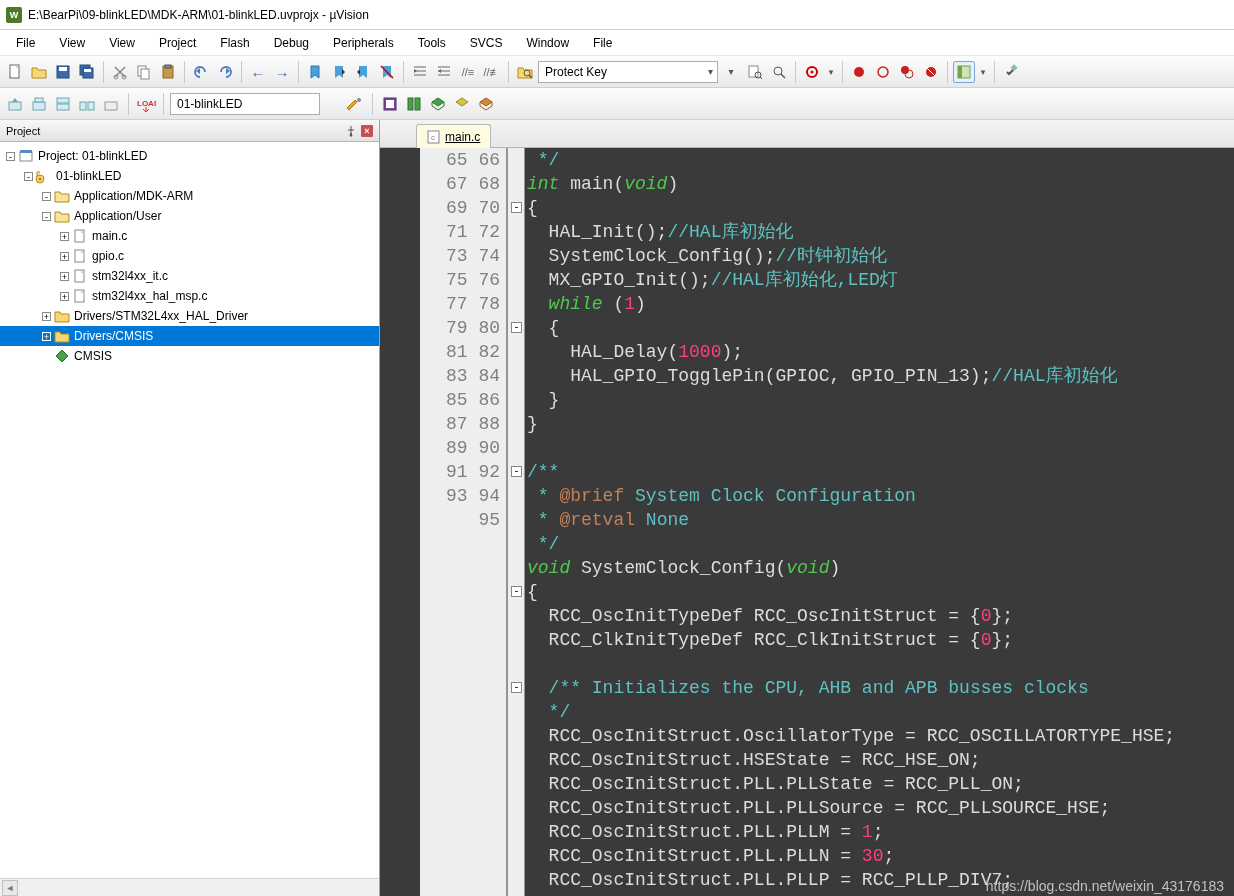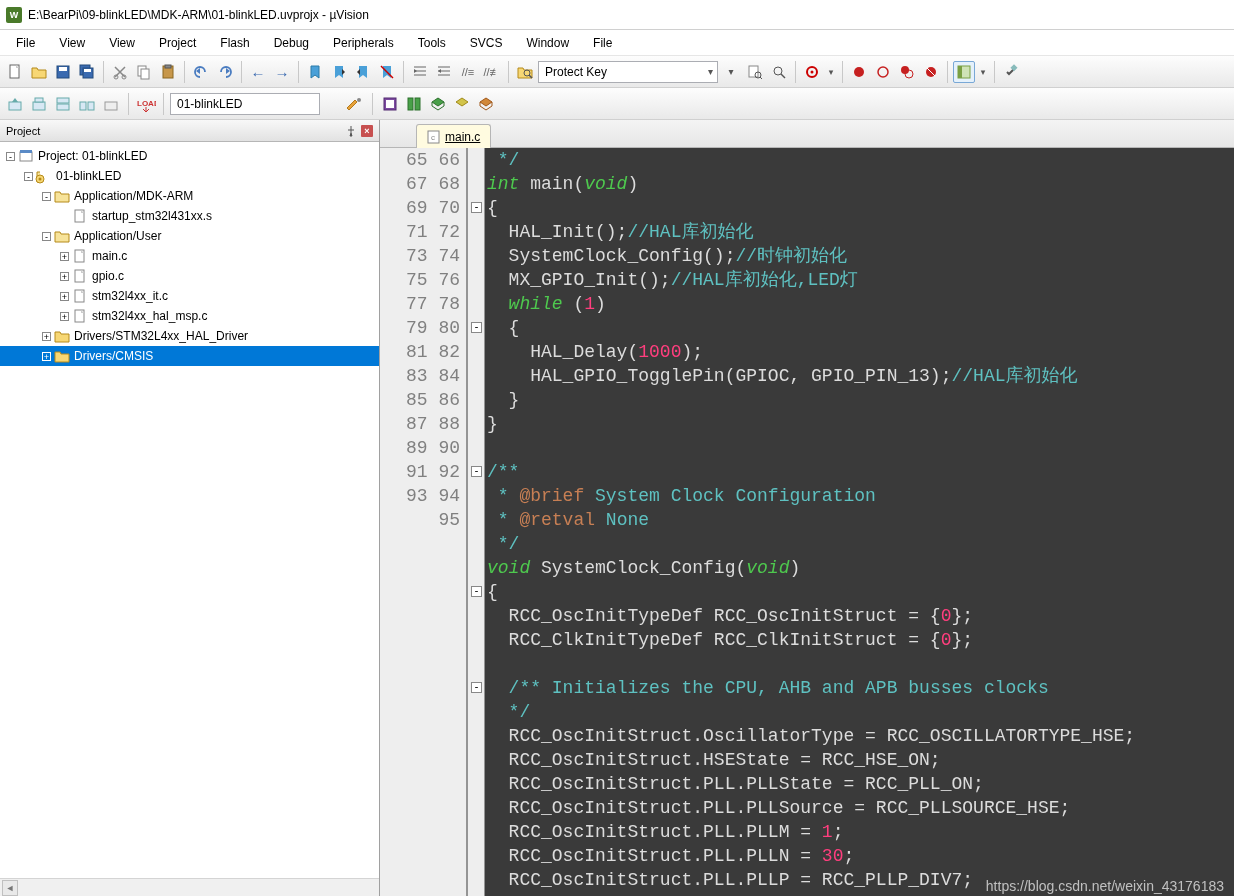--- a/index.html
+++ b/index.html
@@ -39,21 +39,21 @@
   .tree-row .ticon { width:16px; height:16px; margin-right:4px; display:flex; align-items:center; justify-content:center;}
   .scrollbar-bottom { height:18px; background:#f0f0f0; border-top:1px solid #d4d4d4; display:flex; align-items:center; padding:0 2px;}
   .scrollbar-bottom .sb-arrow { width:16px;height:16px;background:#e9e9e9;border:1px solid #c0c0c0;display:flex;align-items:center;justify-content:center;font-size:9px;color:#777;cursor:pointer;}
   .scrollbar-bottom .sb-track { flex:1; margin:0 1px;}
 
   .editor-area { flex:1; display:flex; flex-direction:column; background:#fff; overflow:hidden;}
   .editor-tabs { height:28px; background:linear-gradient(#f4f4f4,#e6e6e6); display:flex; align-items:flex-end; padding:0 4px; border-bottom:1px solid #b6b6b6; gap:0;}
   .editor-tabs .spacer-left{width:32px;}
   .editor-tab { display:flex;align-items:center;height:24px;background:#fffbe0;border:1px solid #b6b6b6;border-bottom:none;border-radius:3px 3px 0 0;padding:0 10px;gap:4px;font-size:12px;position:relative;top:1px;cursor:pointer;}
   .editor-tab .file-icon { width:14px;height:14px;}
-  .code-area { flex:1; display:flex; font-family:"Consolas","Courier New",monospace; font-size:18px; line-height:24px; background:#3a3a3a; overflow:hidden;}
+  .code-area { flex:1; display:flex; font-family:"Consolas","Courier New",monospace; font-size:18px; line-height:24px; background:#3a3a3a; overflow:hidden;padding-left:40px;}
   .gutter { width:88px; background:#eee; color:#808080; text-align:right; padding:0 6px 0 0; border-right:2px solid #949494;}
   .fold-col { width:17px; background:#eee; border-right:1px solid #949494; position:relative;}
   .fold-mark { position:absolute; left:3px; width:11px; height:11px; border:1px solid #888; background:#fff; color:#000; font-size:10px; line-height:10px; text-align:center; cursor:pointer;}
   .code { flex:1; padding-left:2px; color:#dcdcdc; white-space:pre; overflow:hidden; }
   .code .kw { color:#4ec94e; font-style:italic;}
   .code .type { color:#4ec94e; font-style:italic;}
   .code .comment { color:#5ec1c1;}
   .code .commentkw { color:#c77f54;}
   .code .num { color:#ff3e7e;}
   .watermark { position:absolute; right:10px; bottom:2px; color:#c0c0c0; font-size:14px; font-family:sans-serif; pointer-events:none;}
@@ -388,82 +388,71 @@
           <span class="indent" style="width:40px"></span>
           <span class="expander box">-</span>
           <span class="ticon">
             <svg width="16" height="14">
               <path d="M1 3h5l1 2h8v8H1z" fill="#f7e39a" stroke="#b58a1a"></path>
             </svg>
           </span>
           <span>Application/MDK-ARM</span>
         </div>
         <div class="tree-row">
+          <span class="indent" style="width:40px"></span>
+          <span class="expander box">-</span>
+          <span class="ticon">
+            <svg width="16" height="14">
+              <path d="M1 3h5l1 2h8v8H1z" fill="#f7e39a" stroke="#b58a1a"></path>
+            </svg>
+          </span>
+          <span>Application/User</span>
+        </div>
+        <div class="tree-row">
           <span class="indent" style="width:58px"></span>
-          <span style="width:14px;display:inline-block"></span>
+          <span class="expander box">+</span>
           <span class="ticon">
             <svg width="14" height="14">
               <rect x="2" y="1" width="9" height="12" fill="#fff" stroke="#888"></rect>
               <path d="M8 1 L11 4 L8 4 Z" fill="#ccc"></path>
             </svg>
           </span>
-          <span>startup_stm32l431xx.s</span>
-        </div>
-        <div class="tree-row">
-          <span class="indent" style="width:40px"></span>
-          <span class="expander box">-</span>
-          <span class="ticon">
-            <svg width="16" height="14">
-              <path d="M1 3h5l1 2h8v8H1z" fill="#f7e39a" stroke="#b58a1a"></path>
-            </svg>
-          </span>
-          <span>Application/User</span>
+          <span>main.c</span>
         </div>
         <div class="tree-row">
           <span class="indent" style="width:58px"></span>
           <span class="expander box">+</span>
           <span class="ticon">
             <svg width="14" height="14">
               <rect x="2" y="1" width="9" height="12" fill="#fff" stroke="#888"></rect>
               <path d="M8 1 L11 4 L8 4 Z" fill="#ccc"></path>
             </svg>
           </span>
-          <span>main.c</span>
+          <span>gpio.c</span>
         </div>
         <div class="tree-row">
           <span class="indent" style="width:58px"></span>
           <span class="expander box">+</span>
           <span class="ticon">
             <svg width="14" height="14">
               <rect x="2" y="1" width="9" height="12" fill="#fff" stroke="#888"></rect>
               <path d="M8 1 L11 4 L8 4 Z" fill="#ccc"></path>
             </svg>
           </span>
-          <span>gpio.c</span>
+          <span>stm32l4xx_it.c</span>
         </div>
         <div class="tree-row">
           <span class="indent" style="width:58px"></span>
           <span class="expander box">+</span>
           <span class="ticon">
             <svg width="14" height="14">
               <rect x="2" y="1" width="9" height="12" fill="#fff" stroke="#888"></rect>
               <path d="M8 1 L11 4 L8 4 Z" fill="#ccc"></path>
             </svg>
           </span>
-          <span>stm32l4xx_it.c</span>
-        </div>
-        <div class="tree-row">
-          <span class="indent" style="width:58px"></span>
-          <span class="expander box">+</span>
-          <span class="ticon">
-            <svg width="14" height="14">
-              <rect x="2" y="1" width="9" height="12" fill="#fff" stroke="#888"></rect>
-              <path d="M8 1 L11 4 L8 4 Z" fill="#ccc"></path>
-            </svg>
-          </span>
           <span>stm32l4xx_hal_msp.c</span>
         </div>
         <div class="tree-row">
           <span class="indent" style="width:40px"></span>
           <span class="expander box">+</span>
           <span class="ticon">
             <svg width="16" height="14">
               <path d="M1 3h5l1 2h8v8H1z" fill="#f7d774" stroke="#b58a1a"></path>
             </svg>
           </span>
@@ -471,20 +460,30 @@
         </div>
         <div class="tree-row selected">
           <span class="indent" style="width:40px"></span>
           <span class="expander box">+</span>
           <span class="ticon">
             <svg width="16" height="14">
               <path d="M1 3h5l1 2h8v8H1z" fill="#f7d774" stroke="#b58a1a"></path>
             </svg>
           </span>
           <span>Drivers/CMSIS</span>
+        </div>
+        <div class="tree-row">
+          <span class="indent" style="width:40px"></span>
+          <span style="width:14px;display:inline-block"></span>
+          <span class="ticon">
+            <svg width="14" height="14">
+              <path d="M7 1 L13 7 L7 13 L1 7 Z" fill="#48a048" stroke="#2d702d"></path>
+            </svg>
+          </span>
+          <span>CMSIS</span>
         </div>
       </div>
     <div class="scrollbar-bottom">
       <div class="sb-arrow">◄</div>
       <div class="sb-track"></div>
     </div>
   </div>
 
   <div class="editor-area">
     <div class="editor-tabs">

